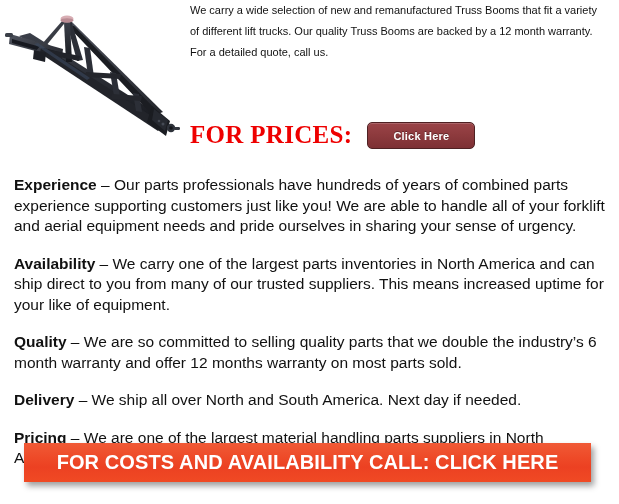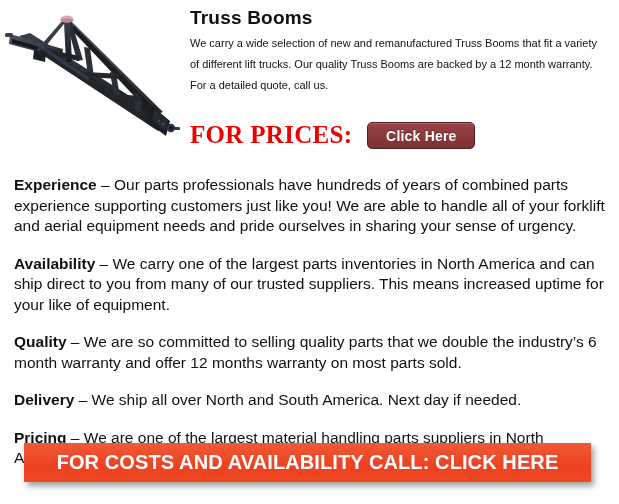--- a/index.html
+++ b/index.html
@@ -86,21 +86,21 @@
     width: 108px;
     height: 27px;
     line-height: 27px;
     text-align: center;
     border-radius: 5px;
     border: 1px solid #4e2123;
     box-sizing: border-box;
     background: linear-gradient(to bottom, #9a4448 0%, #8e3b3e 45%, #7d3034 100%);
     color: #ffffff;
     font-family: "Liberation Sans", sans-serif;
-    font-size: 14px;
+    font-size: 11px;
     font-weight: bold;
     letter-spacing: 0.2px;
     cursor: pointer;
     text-shadow: 0 -1px 0 rgba(0,0,0,0.35);
     box-shadow: inset 0 1px 0 rgba(255,255,255,0.18);
   }
 
   
   #features {
     position: absolute;
@@ -208,21 +208,20 @@
       <circle cx="171" cy="128" r="1.8" fill="#14161a"></circle>
       <circle cx="163" cy="124" r="1.5" fill="#454a54"></circle>
       <circle cx="159" cy="121" r="1.3" fill="#454a54"></circle>
       <rect x="174" y="127" width="6" height="3" rx="1.2" fill="#33373f"></rect>
 
       <polygon points="34,44 38,43 90,78 87,80" fill="#3d4a63" opacity="0.55"></polygon>
     </svg>
   </div>
 
   <div id="intro-block">
-    <h1 id="page-title">Truss Booms</h1>
     <p id="intro-paragraph">We carry a wide selection of new and remanufactured Truss Booms that fit a variety of different lift trucks.  Our quality Truss Booms are backed by a 12 month warranty.  For a detailed quote, call us.</p>
   </div>
 
   <div id="prices-row">
     <span id="for-prices-label">FOR PRICES:</span>
     <a id="click-here-button">Click Here</a>
   </div>
 
 </div>
 

